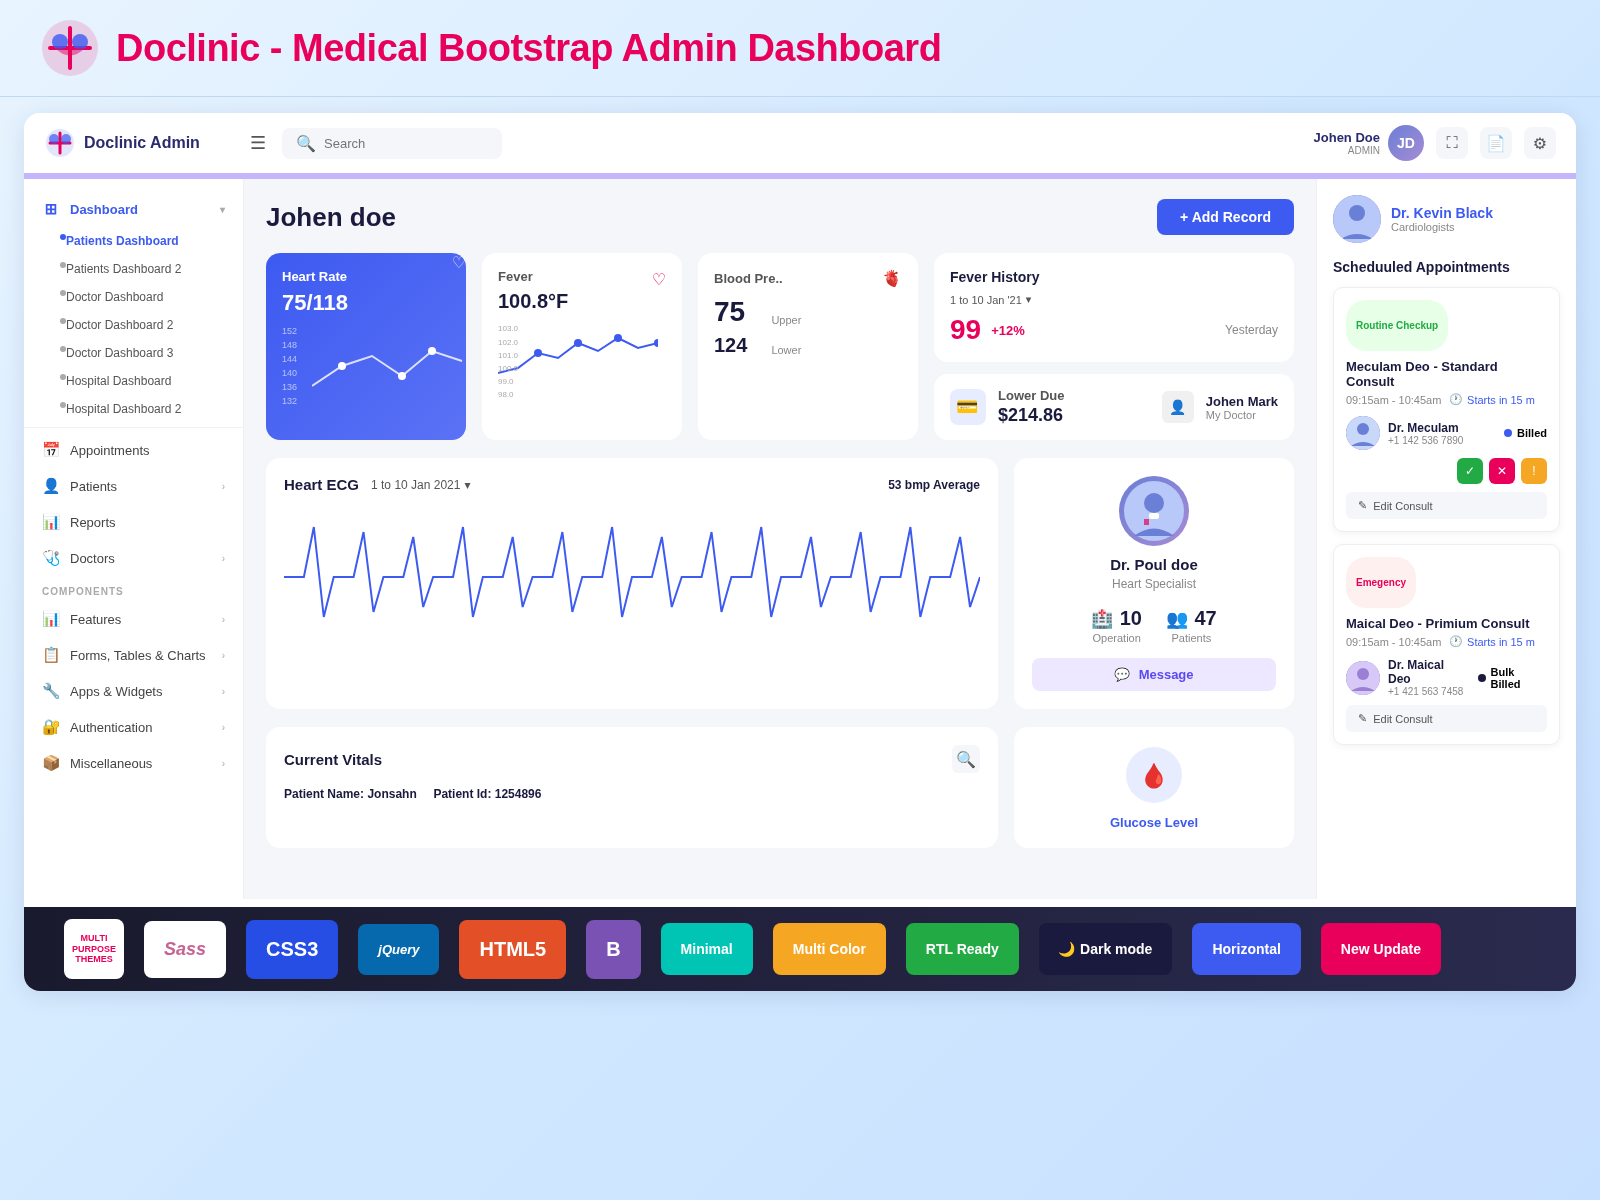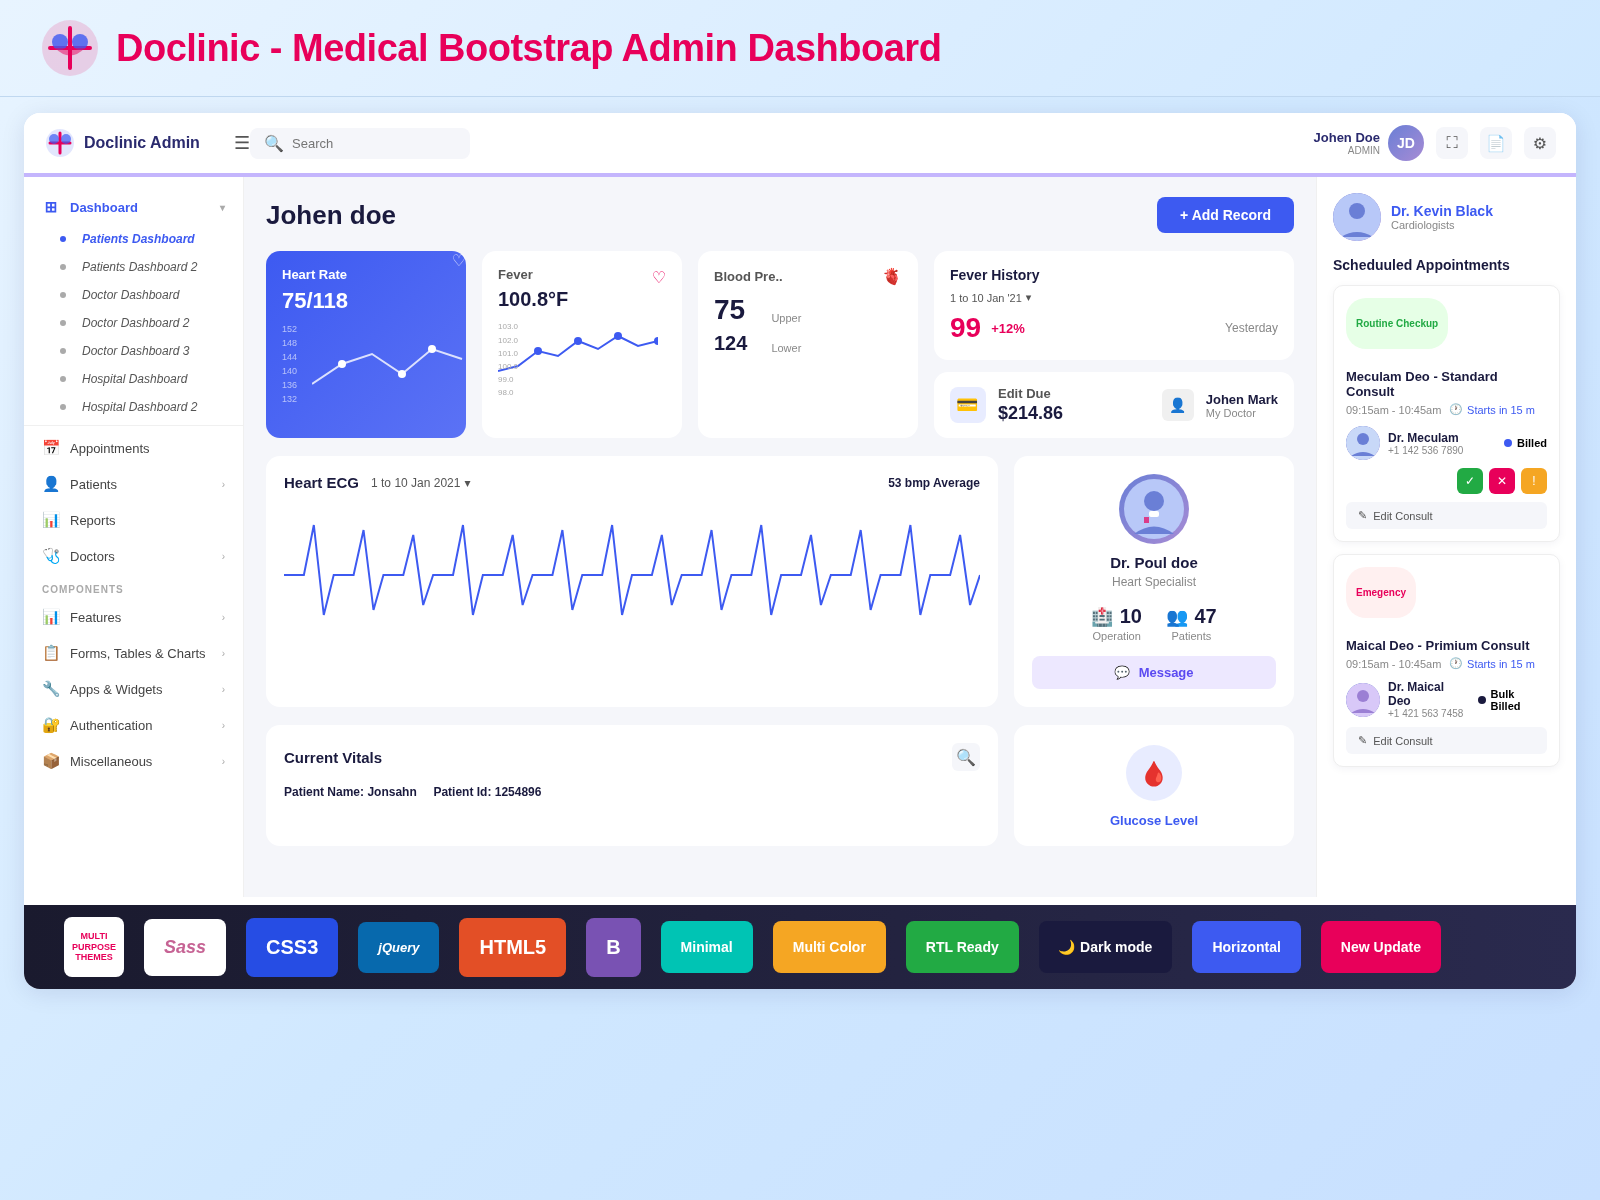--- a/index.html
+++ b/index.html
@@ -45,22 +45,23 @@
       border-radius: 16px;
       overflow: hidden;
       box-shadow: 0 4px 24px rgba(0,0,80,0.10);
     }
 
     
     .topbar {
       display: flex;
       align-items: center;
       padding: 12px 20px;
-      border-bottom: 4px solid #c4b5fd;
-      background: #fff;
+      border-bottom: 6px solid #c4b5fd;
+      background: #fff;
+      gap: 16px;
     }
     .topbar-logo {
       display: flex;
       align-items: center;
       gap: 8px;
       min-width: 180px;
     }
     .topbar-logo-text {
       font-size: 16px;
       font-weight: 700;
@@ -166,27 +167,26 @@
       position: relative;
     }
     .sidebar-item.parent {
       font-weight: 700;
       color: #2a2a6e;
       font-size: 13px;
     }
     .sidebar-item.parent.open { color: #3d5af1; }
     .sidebar-sub-item {
       display: flex;
-      align-items: center;
+      align-items: flex-start;
       padding: 7px 18px 7px 36px;
       cursor: pointer;
       font-size: 12px;
       color: #555;
-      gap: 16px;
-      font-style: italic;
+      gap: 0;
     }
     .sidebar-sub-item.active { color: #3d5af1; font-weight: 600; }
     .sidebar-dot {
       width: 6px;
       height: 6px;
       border-radius: 50%;
       background: #aaa;
       flex-shrink: 0;
     }
     .sidebar-dot.active-dot { background: #3d5af1; }
@@ -555,21 +555,21 @@
       border: 1px solid #eee;
       padding: 12px;
       margin-bottom: 12px;
       box-shadow: 0 2px 8px rgba(0,0,80,0.05);
     }
     .appt-badge {
       font-size: 10px;
       padding: 20px 10px;
       border-radius: 20px;
       display: inline-block;
-      margin-bottom: 20px;
+      margin-bottom: 8px;
       font-weight: 600;
     }
     .appt-badge.routine { background: #e6ffe6; color: #22aa44; }
     .appt-badge.emergency { background: #fff0f0; color: #e8005a; }
     .appt-title { font-size: 13px; font-weight: 700; color: #1a1a3e; margin-bottom: 4px; }
     .appt-time {
       font-size: 11px;
       color: #888;
       display: flex;
       align-items: center;
@@ -938,21 +938,21 @@
               </div>
               <div class="fever-stat">
                 <span class="fever-number">99</span>
                 <span class="fever-change">+12%</span>
                 <span class="fever-period">Yesterday</span>
               </div>
             </div>
             <div class="card-bill">
               <div class="mini-stat-icon">💳</div>
               <div class="bill-info">
-                <div class="bill-label">Edit Due</div>
+                <div class="bill-label">Lower Due</div>
                 <div class="bill-value">$214.86</div>
               </div>
               <div style="margin-left: auto;">
                 <div style="width:32px; height:32px; background:#f0f0f0; border-radius:6px; display:flex; align-items:center; justify-content:center;">
                   <span style="font-size:14px;">👤</span>
                 </div>
               </div>
               <div>
                 <div style="font-size:13px; font-weight:700; color:#1a1a3e;">Johen Mark</div>
                 <div style="font-size:11px; color:#888;">My Doctor</div>

